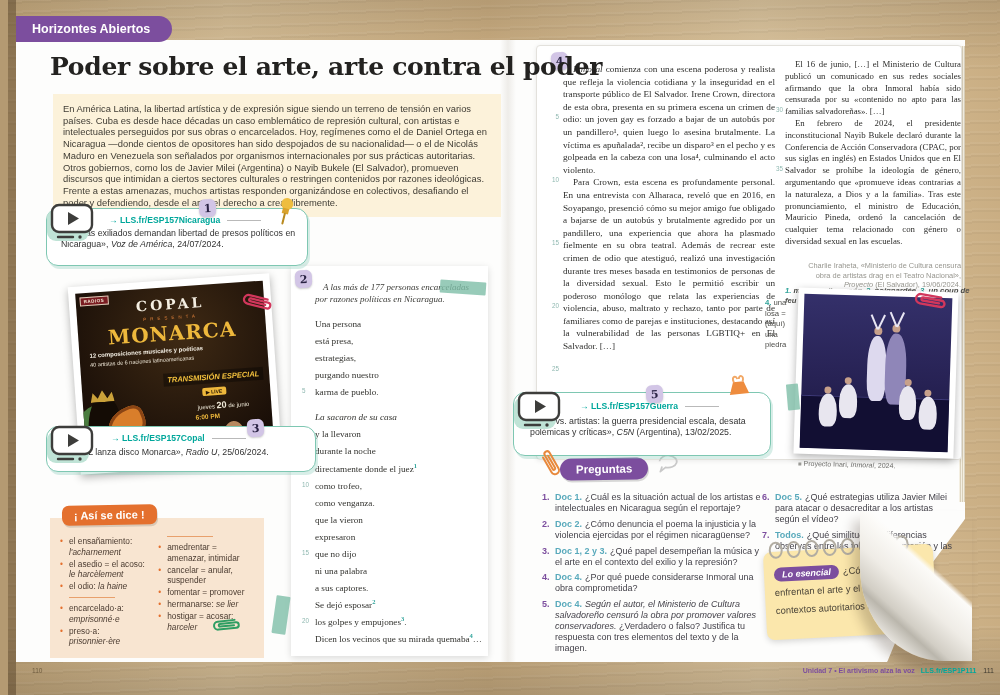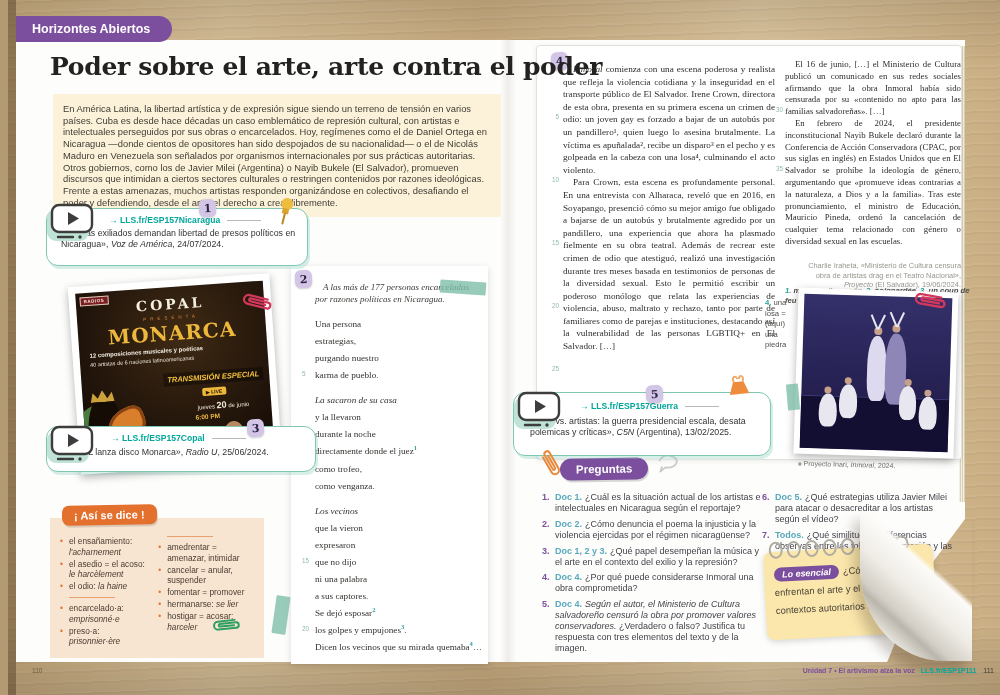--- a/index.html
+++ b/index.html
@@ -289,30 +289,30 @@
     <p class="vcap"><span>«COPAL lanza disco Monarca», </span><i class="src">Radio U</i><span>, 25/06/2024.</span></p>
     <span class="badge">3</span>
   </section>
 
   <section id="poem">
     <span class="badge">2</span>
     <p class="epigraph">A las más de 177 personas encarceladas por razones políticas en Nicaragua.</p>
     <div class="poem-lines">
 
     <div class="pline"><span class="lnum"></span><span>Una persona</span><sup class="pfn"></sup><span></span></div>
+        <div class="pline"><span class="lnum"></span><span>está presa,</span><sup class="pfn"></sup><span></span></div>
         <div class="pline"><span class="lnum"></span><span>estrategias,</span><sup class="pfn"></sup><span></span></div>
         <div class="pline"><span class="lnum"></span><span>purgando nuestro</span><sup class="pfn"></sup><span></span></div>
         <div class="pline"><span class="lnum">5</span><span>karma de pueblo.</span><sup class="pfn"></sup><span></span></div>
         <div class="pline sp"><span class="lnum"></span><span>La sacaron de su casa</span><sup class="pfn"></sup><span></span></div>
         <div class="pline"><span class="lnum"></span><span>y la llevaron</span><sup class="pfn"></sup><span></span></div>
         <div class="pline"><span class="lnum"></span><span>durante la noche</span><sup class="pfn"></sup><span></span></div>
         <div class="pline"><span class="lnum"></span><span>directamente donde el juez</span><sup class="pfn">1</sup><span></span></div>
         <div class="pline"><span class="lnum">10</span><span>como trofeo,</span><sup class="pfn"></sup><span></span></div>
         <div class="pline"><span class="lnum"></span><span>como venganza.</span><sup class="pfn"></sup><span></span></div>
-        <div class="pline sp"><span class="lnum"></span><span>Los vecinos</span><sup class="pfn"></sup><span></span></div>
         <div class="pline"><span class="lnum"></span><span>que la vieron</span><sup class="pfn"></sup><span></span></div>
         <div class="pline"><span class="lnum"></span><span>expresaron</span><sup class="pfn"></sup><span></span></div>
         <div class="pline"><span class="lnum">15</span><span>que no dijo</span><sup class="pfn"></sup><span></span></div>
         <div class="pline"><span class="lnum"></span><span>ni una palabra</span><sup class="pfn"></sup><span></span></div>
         <div class="pline"><span class="lnum"></span><span>a sus captores.</span><sup class="pfn"></sup><span></span></div>
         <div class="pline"><span class="lnum"></span><span>Se dejó esposar</span><sup class="pfn">2</sup><span></span></div>
         <div class="pline"><span class="lnum">20</span><span>los golpes y empujones</span><sup class="pfn">3</sup><span>.</span></div>
         <div class="pline"><span class="lnum"></span><span>Dicen los vecinos que su mirada quemaba</span><sup class="pfn">4</sup><span>…</span></div>
       </div>
 

